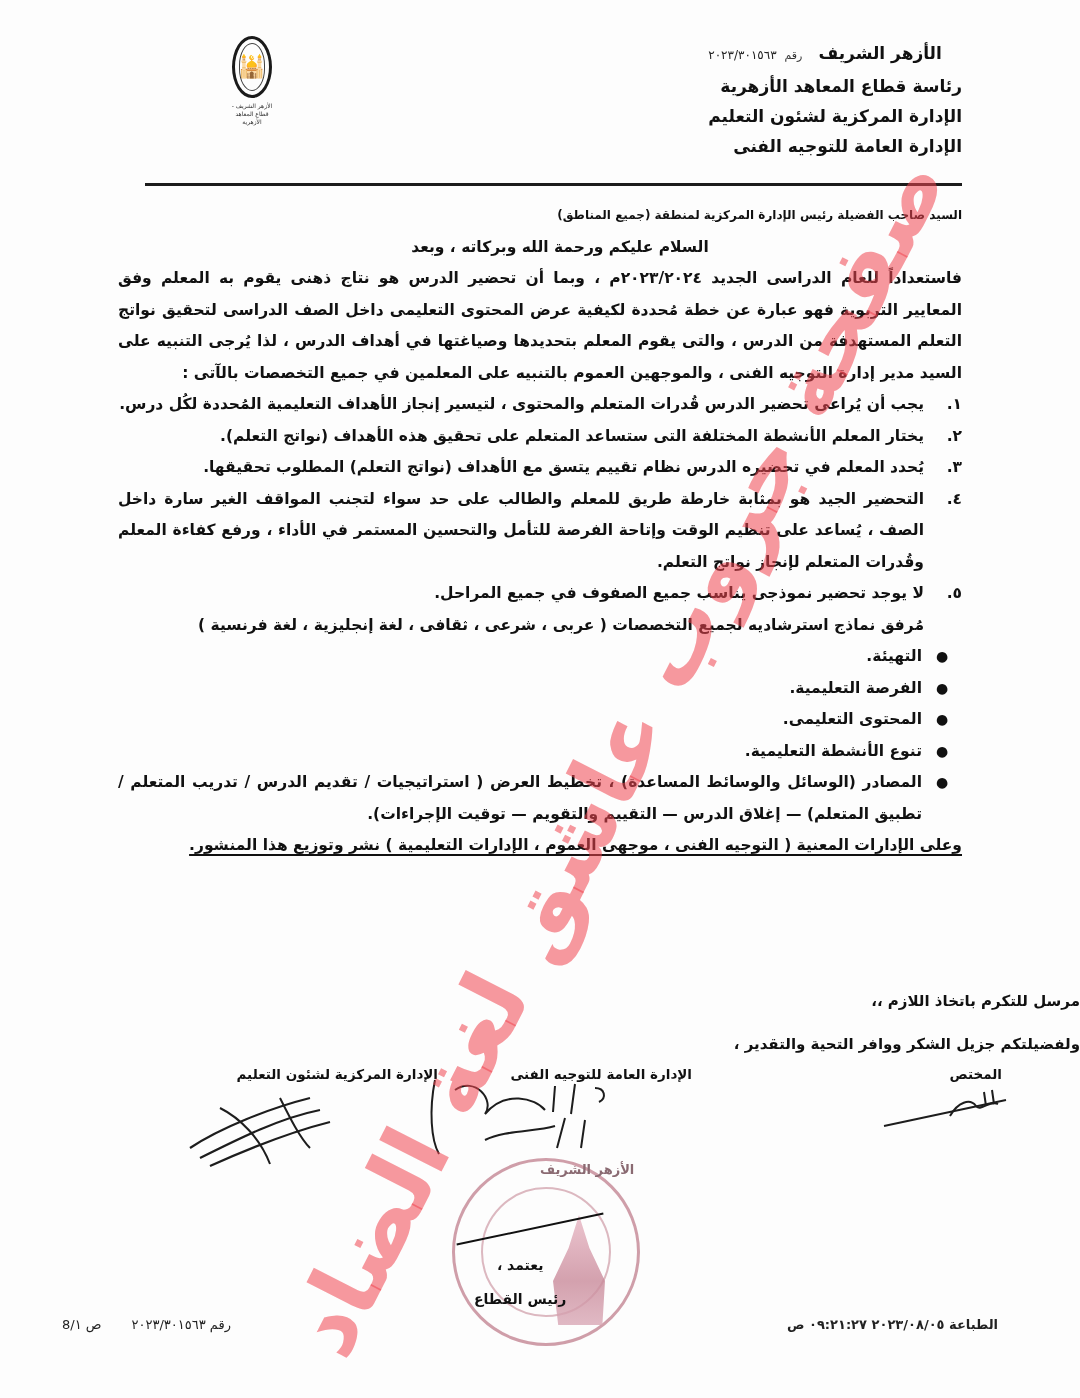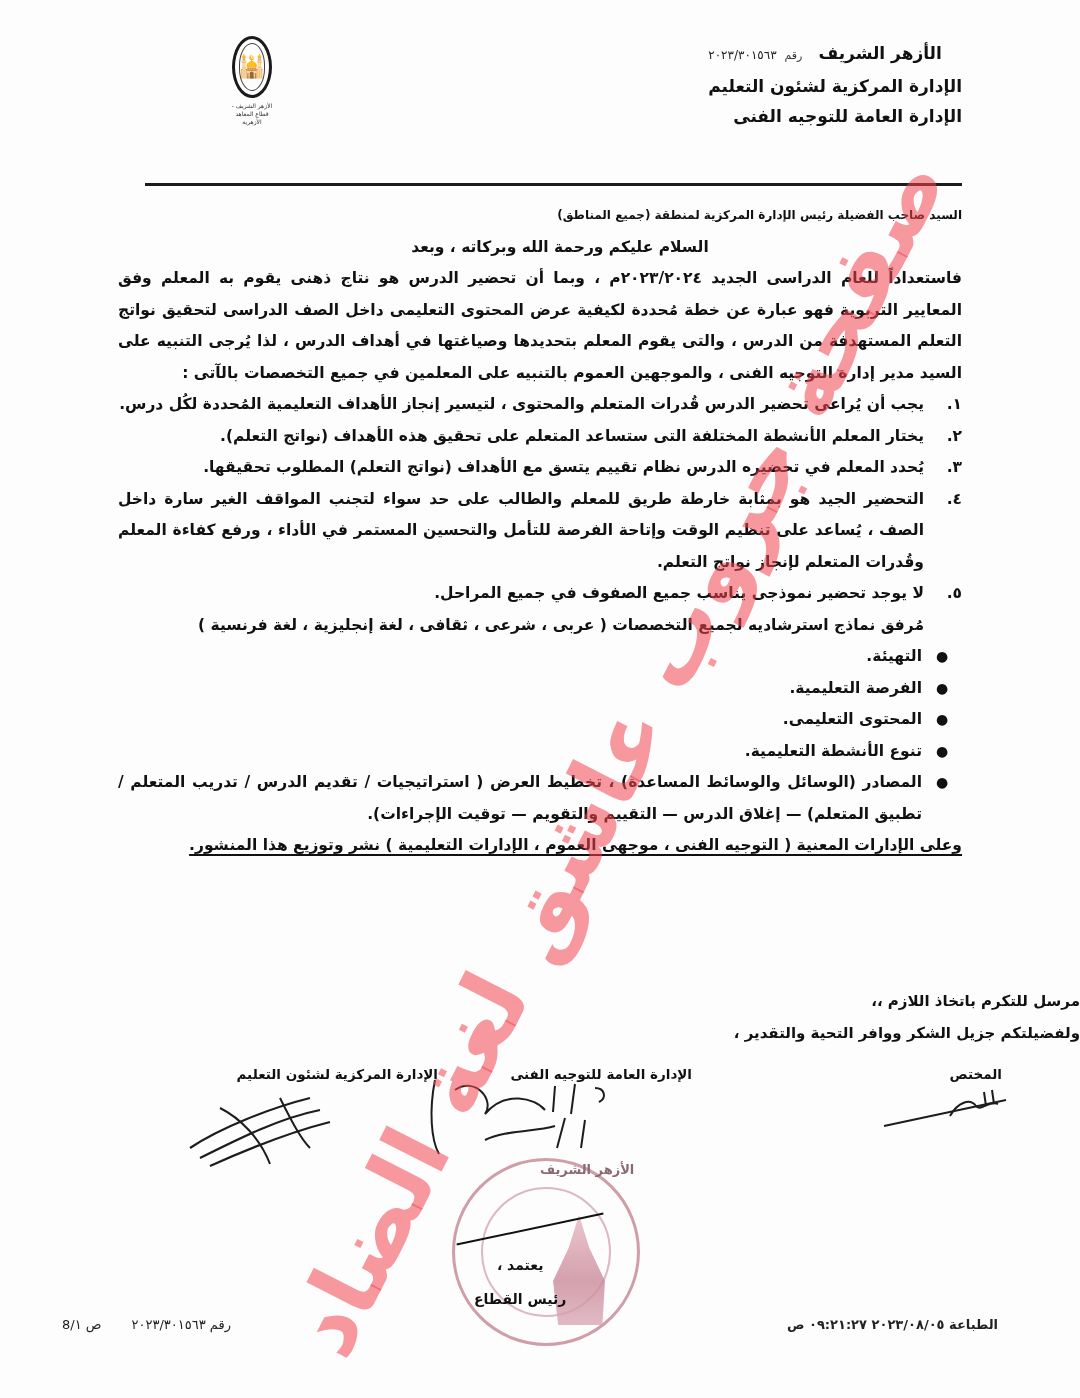--- a/index.html
+++ b/index.html
@@ -45,21 +45,21 @@
     .list-num .t { flex: 1; text-align: justify; text-align-last: right; }
     .note { padding-right: 38px; }
     .bullets { padding-right: 14px; }
     .bullet { display: flex; gap: 16px; }
     .bullet .dot { width: 10px; flex-shrink: 0; font-size: 14px; text-align: center; }
     .bullet .t { flex: 1; text-align: justify; text-align-last: right; }
     .underline { text-decoration: underline; text-decoration-thickness: 2px; text-underline-offset: 4px; }
 
     .closing { position: absolute; top: 985px; left: 0; right: 0; text-align: right; font-weight: bold; font-size: 15px; line-height: 32px; }
     .closing .c1 { padding-left: 120px; }
-    .closing .c2 { padding-left: 100px; }
+    .closing .c2 { padding-left: 100px; margin-top: 11px; }
 
     
     .sig { position: absolute; top: 1066px; font-weight: bold; font-size: 13.5px; white-space: nowrap; }
     .sig-specialist { right: 78px; }
     .sig-general { right: 388px; }
     .sig-central { right: 642px; }
     .scribble { position: absolute; }
 
     
     .stamp {
@@ -99,20 +99,21 @@
 <div class="page">
 
   <div class="hdr-right">
     <div class="hdr-line first">
       <span>الأزهر الشريف</span>
       <span class="ref-num">
         <span class="ref-label">رقم</span>
         <span>٢٠٢٣/٣٠١٥٦٣</span>
       </span>
     </div>
+    <div class="hdr-line">رئاسة قطاع المعاهد الأزهرية</div>
     <div class="hdr-line">الإدارة المركزية لشئون التعليم</div>
     <div class="hdr-line">الإدارة العامة للتوجيه الفنى</div>
   </div>
 
   <div class="logo">
     <div class="logo-oval">
       <span class="logo-mosque">🕌</span>
     </div>
     <div class="logo-caption">الأزهر الشريف - قطاع المعاهد الأزهرية</div>
   </div>

